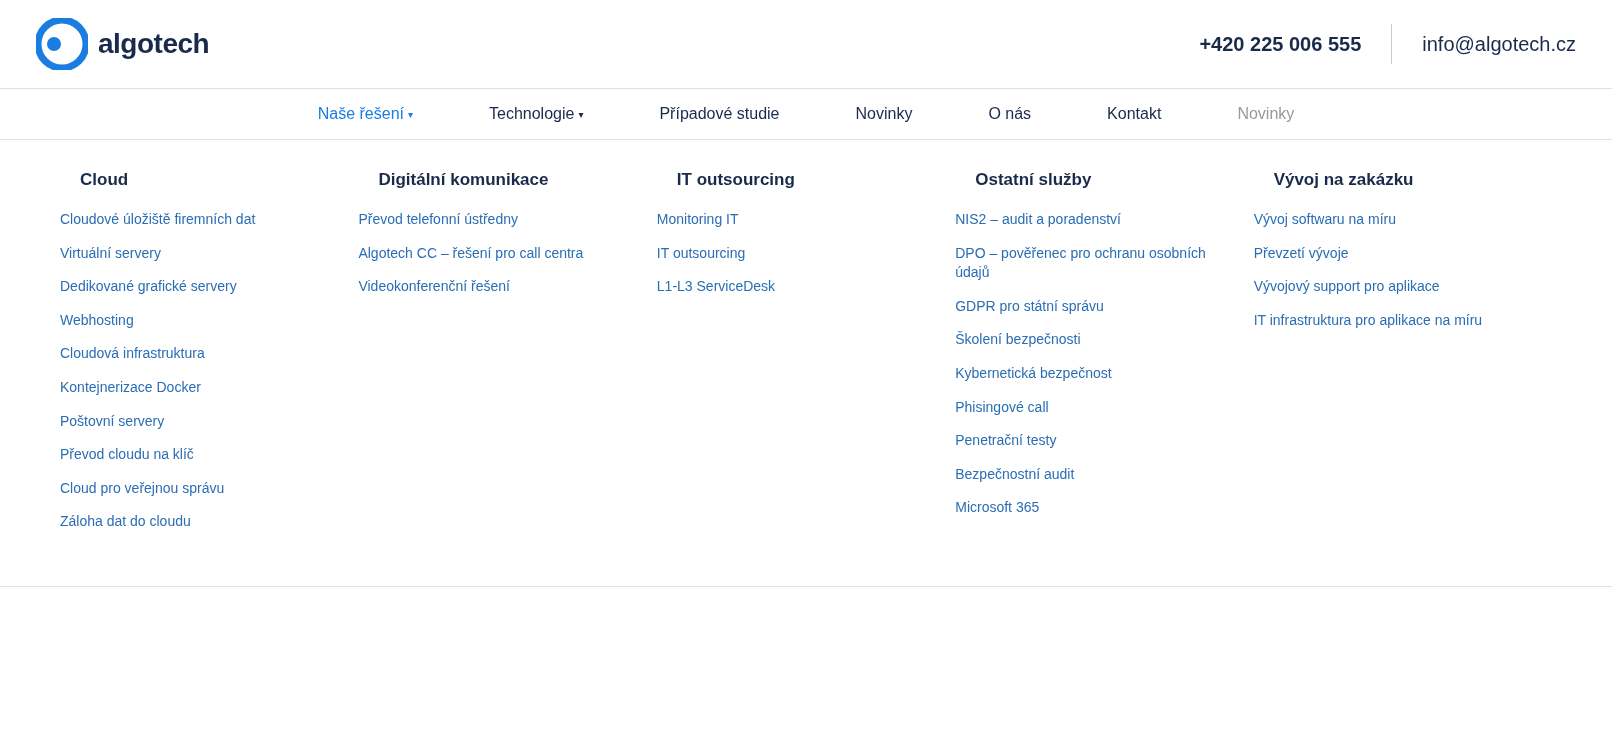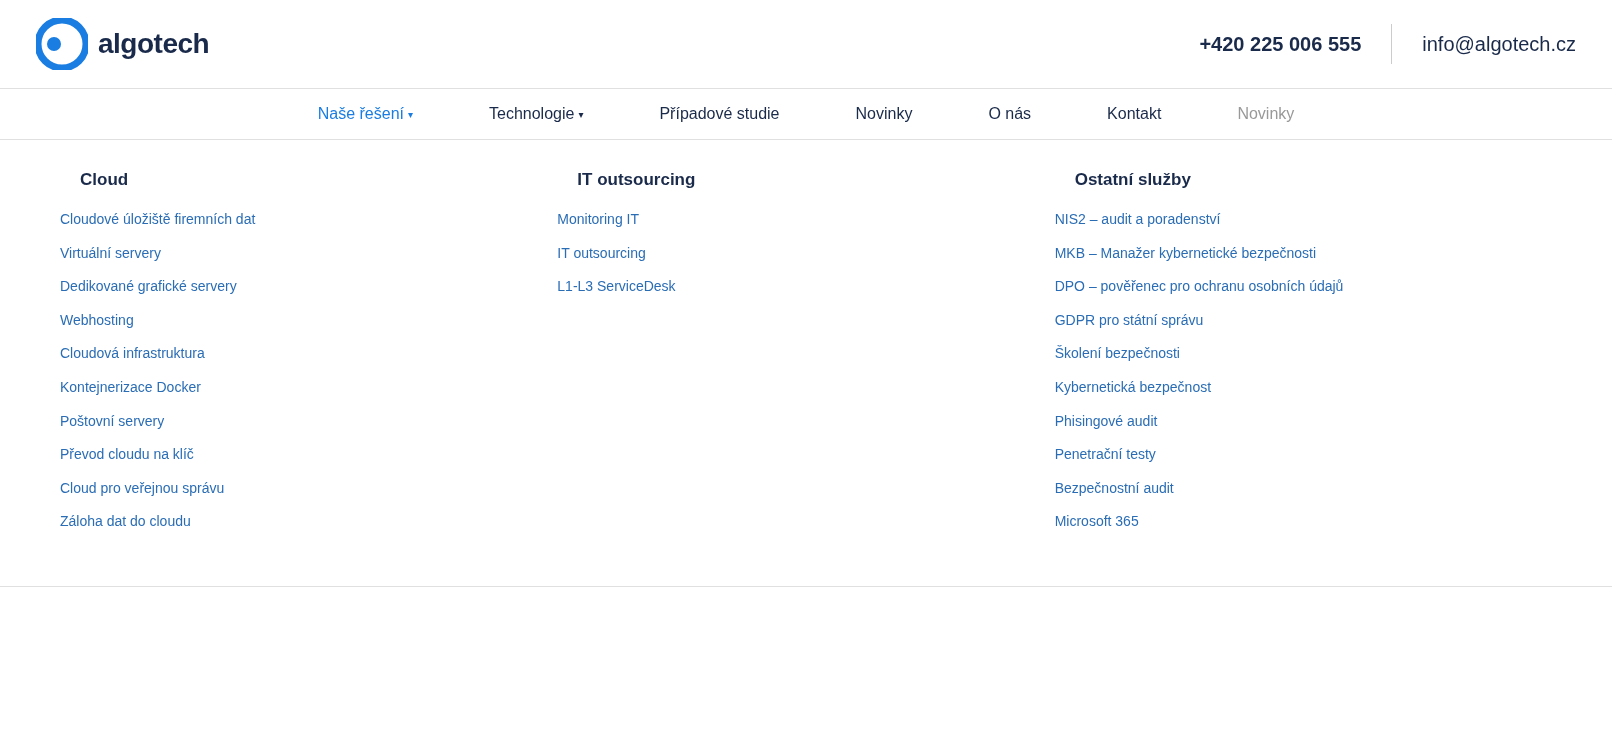--- a/index.html
+++ b/index.html
@@ -159,35 +159,47 @@
     <div class="menu-item">Webhosting</div>
     <div class="menu-item">Cloudová infrastruktura</div>
     <div class="menu-item">Kontejnerizace Docker</div>
     <div class="menu-item">Poštovní servery</div>
     <div class="menu-item">Převod cloudu na klíč</div>
     <div class="menu-item">Cloud pro veřejnou správu</div>
     <div class="menu-item">Záloha dat do cloudu</div>
   </div>
 
 
+  <div class="menu-column">
+    <div class="menu-column-title">Digitální komunikace</div>
+    <div class="menu-item">Převod telefonní ústředny</div>
+    <div class="menu-item">Algotech CC – řešení pro call centra</div>
+    <div class="menu-item">Videokonferenční řešení</div>
+  </div>
 
   <div class="menu-column">
     <div class="menu-column-title">IT outsourcing</div>
     <div class="menu-item">Monitoring IT</div>
     <div class="menu-item">IT outsourcing</div>
     <div class="menu-item">L1-L3 ServiceDesk</div>
   </div>
 
   <div class="menu-column">
     <div class="menu-column-title">Ostatní služby</div>
     <div class="menu-item">NIS2 – audit a poradenství</div>
-    <div class="menu-item">MKB – Manažer kybernetické bezpečnosti</div>
     <div class="menu-item">DPO – pověřenec pro ochranu osobních údajů</div>
     <div class="menu-item">GDPR pro státní správu</div>
     <div class="menu-item">Školení bezpečnosti</div>
     <div class="menu-item">Kybernetická bezpečnost</div>
-    <div class="menu-item">Phisingové audit</div>
+    <div class="menu-item">Phisingové call</div>
     <div class="menu-item">Penetrační testy</div>
     <div class="menu-item">Bezpečnostní audit</div>
     <div class="menu-item">Microsoft 365</div>
   </div>
 
+  <div class="menu-column">
+    <div class="menu-column-title">Vývoj na zakázku</div>
+    <div class="menu-item">Vývoj softwaru na míru</div>
+    <div class="menu-item">Převzetí vývoje</div>
+    <div class="menu-item">Vývojový support pro aplikace</div>
+    <div class="menu-item">IT infrastruktura pro aplikace na míru</div>
+  </div>
 </div>
 
 </body></html>

